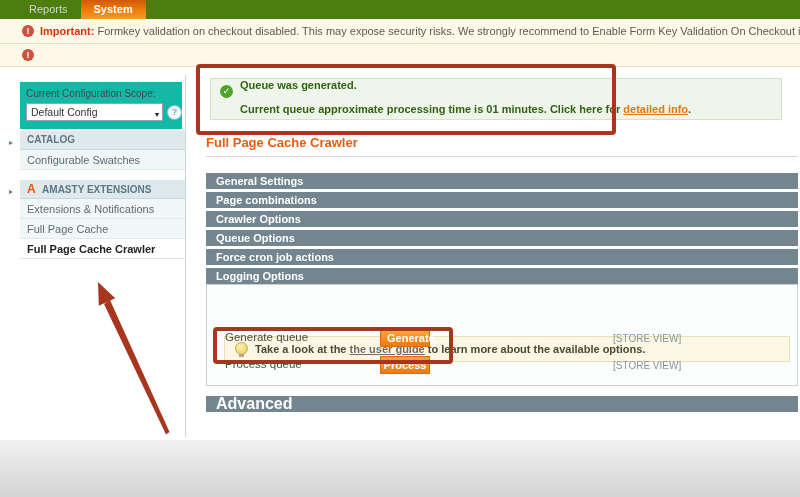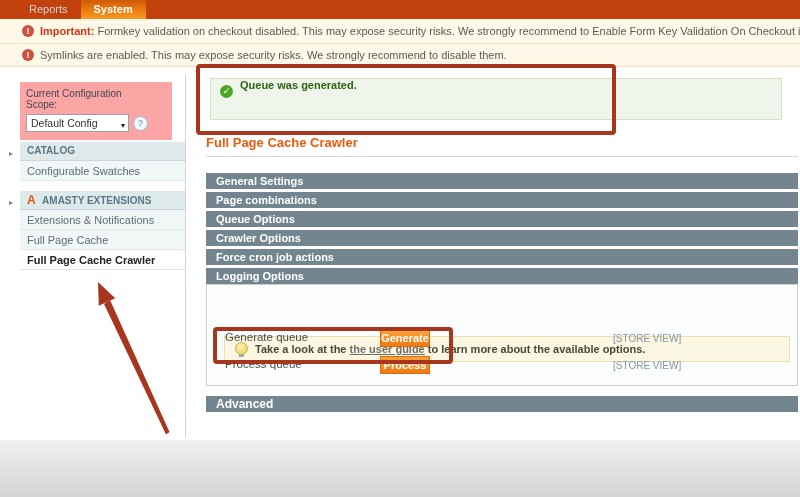--- a/index.html
+++ b/index.html
@@ -1,39 +1,39 @@
 <!DOCTYPE html>
 <html><head>
 <meta charset="utf-8">
 <style>
   html,body{margin:0;padding:0;background:#fff;}
   .page{position:relative;width:800px;height:497px;background:#fff;overflow:hidden;
         font-family:"Liberation Sans","DejaVu Sans",sans-serif;-webkit-font-smoothing:antialiased;}
 
   
-  .topnav{position:absolute;left:0;top:0;width:800px;height:19px;background:#c2410c;display:flex;padding-left:16px;box-sizing:border-box;}
+  .topnav{position:absolute;left:0;top:0;width:800px;height:19px;background:#4d7c0f;display:flex;padding-left:16px;box-sizing:border-box;}
   .tab{height:19px;line-height:19px;padding:0 13px;font-size:11px;color:#d3d5d6;cursor:pointer;}
   .tab.active{background:linear-gradient(180deg,#cf5a08 0%,#ee7e0b 55%,#f69a27 100%);color:#fff;font-weight:bold;}
 
   
   .warnbar{position:absolute;left:0;width:800px;box-sizing:border-box;background:#fdf8e7;border-bottom:1px solid #ebe2c2;
            font-size:11px;color:#5b5b52;white-space:nowrap;overflow:hidden;padding:0 8px 0 40px;}
   #warn1{top:19px;height:25px;line-height:25px;}
   #warn2{top:44px;height:23px;line-height:23px;}
   .warn-ico{position:absolute;left:22px;top:50%;margin-top:-6px;width:12px;height:12px;border-radius:50%;
             background:#d0503e;color:#fff;font-size:9px;font-weight:bold;text-align:center;line-height:12px;}
   .red-bold{color:#d43510;font-weight:bold;}
 
   
   .workspace{position:absolute;left:0;top:67px;width:800px;height:373px;background:#fff;}
   .footer-bg{position:absolute;left:0;top:440px;width:800px;height:57px;background:linear-gradient(180deg,#f1f1f1,#d4d4d4);}
 
   
   .sidebar{position:absolute;left:8px;top:75px;width:178px;height:362px;border-right:1px solid #ccd5d9;box-sizing:border-box;background:#fff;}
-  .scope-box{margin:7px 13px 0 12px;background:#fca5a5;padding:6px 24px 8px 6px;}
+  .scope-box{margin:7px 3px 0 12px;background:#14b8a6;padding:6px 0 8px 6px;}
   .scope-label{font-size:10px;color:#40484c;margin-bottom:4px;}
   .scope-row{display:flex;align-items:center;}
   .scope-select{flex:1;height:16px;background:#fff;border:1px solid #98a2a8;font-size:10.5px;color:#333;
                 line-height:16px;padding:0 16px 0 4px;position:relative;cursor:pointer;box-sizing:content-box;}
   .caret{position:absolute;right:3px;top:3px;font-size:8px;color:#222;}
   .help-ico{flex:0 0 13px;width:13px;height:13px;margin-left:4px;border-radius:50%;border:1px solid #9cb6ce;color:#89a5c0;
             font-size:9px;font-weight:bold;text-align:center;line-height:13px;background:#f3f8fb;cursor:pointer;}
   .cfg-heading{margin:12px 0 0 0;padding:7px 0 6px 4px;font-size:13.5px;font-weight:bold;color:#333;border-bottom:1px solid #e1e1e1;}
   .nav{margin-top:2px;}
   .nav-row{position:relative;margin-left:12px;cursor:pointer;}
@@ -68,26 +68,26 @@
   .bulb{position:absolute;left:10px;top:5px;width:11px;height:11px;border-radius:50%;
         background:radial-gradient(circle at 40% 35%,#fdf3b8,#e9c94c);border:1px solid #c6ad55;}
   .bulb::after{content:"";position:absolute;left:3px;top:11px;width:5px;height:3px;background:#a9a896;}
   .note-link{color:#6d6d6d;text-decoration:underline;cursor:pointer;}
 
   .field-label{position:absolute;left:18px;font-size:11.5px;color:#4a4a4a;}
   #field1-label{top:46px;} #field2-label{top:73px;}
   .btn{position:absolute;left:173px;width:50px;height:18px;box-sizing:border-box;border:1px solid #dd6c0a;
        background:linear-gradient(180deg,#fba43b,#ed7a11);color:#fff;font-size:11px;font-weight:bold;
        text-align:center;line-height:16px;cursor:pointer;}
-  #btn1{top:44px;} #btn2{top:71px;}
+  #btn1{top:44px;padding-left:6px;} #btn2{top:71px;}
   .scope-hint{position:absolute;left:406px;font-size:10px;color:#8595a1;}
   #scope1{top:48px;} #scope2{top:75px;}
 
   .advanced-bar{position:absolute;left:206px;top:396px;width:592px;height:16px;background:#73868f;color:#fff;
-                font-size:12px;font-weight:bold;line-height:16px;padding-left:10px;box-sizing:border-box;cursor:pointer;}
+                font-size:16px;font-weight:bold;line-height:16px;padding-left:10px;box-sizing:border-box;cursor:pointer;}
 
   
   .anno-rect{position:absolute;border:4px solid #a8361f;border-radius:4px;pointer-events:none;}
   #anno1{left:196px;top:64px;width:412px;height:63px;}
   #anno2{left:213px;top:327px;width:232px;height:29px;}
   .anno-arrow{position:absolute;left:80px;top:270px;width:112px;height:176px;pointer-events:none;}
 </style>
 </head>
 <body>
 
@@ -99,21 +99,20 @@
   </div>
 
   <div class="warnbar" id="warn1">
     <span class="warn-ico">!</span>
     <span class="red-bold">Important:</span>
     <span>Formkey validation on checkout disabled. This may expose security risks. We strongly recommend to Enable Form Key Validation On Checkout in</span>
     
   </div>
   <div class="warnbar" id="warn2">
     <span class="warn-ico">!</span>
-    <span>Symlinks are enabled. This may expose security risks. We strongly recommend to disable them.</span>
   </div>
 
   <div class="workspace"></div>
   <div class="footer-bg"></div>
 
   <div class="sidebar">
     <div class="scope-box">
       <div class="scope-label">Current Configuration Scope:</div>
       <div class="scope-row">
         <div class="scope-select">
@@ -147,30 +146,34 @@
       </div>
       <div class="nav-row nav-item active">
         <span>Full Page Cache Crawler</span>
       </div>
     </div>
   </div>
 
   <div class="flash">
     <span class="flash-check">✓</span>
     <div class="flash-line1">Queue was generated.</div>
+    <div class="flash-line2">
+      <span>Current queue approximate processing time is 01 minutes. Click here for</span>
+      <span class="flash-link">detailed info</span><span>.</span>
+    </div>
   </div>
 
   <div class="main-title">Full Page Cache Crawler</div>
   <div class="title-rule"></div>
 
   <div class="acc-stack">
     <div class="acc-bar">General Settings</div>
     <div class="acc-bar">Page combinations</div>
+    <div class="acc-bar">Crawler Options</div>
     <div class="acc-bar">Queue Options</div>
-    <div class="acc-bar">Crawler Options</div>
     <div class="acc-bar">Force cron job actions</div>
     <div class="acc-bar">Logging Options</div>
   </div>
 
   <div class="section-body">
     <div class="note-box">
       <span class="bulb"></span>
       <span>Take a look at the</span>
       <span class="note-link">the user guide</span>
       <span>to learn more about the available options.</span>

